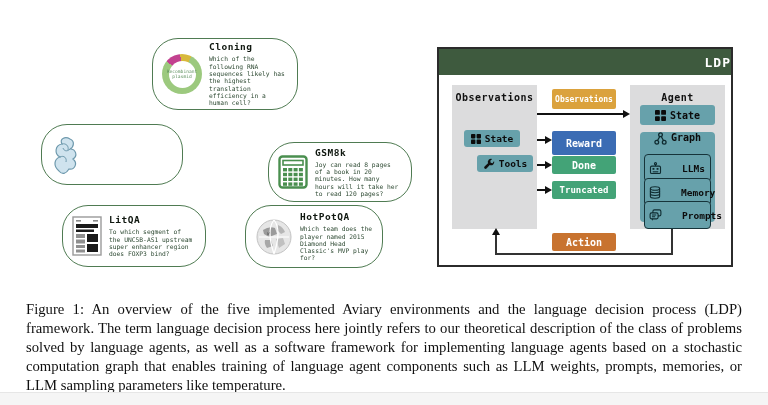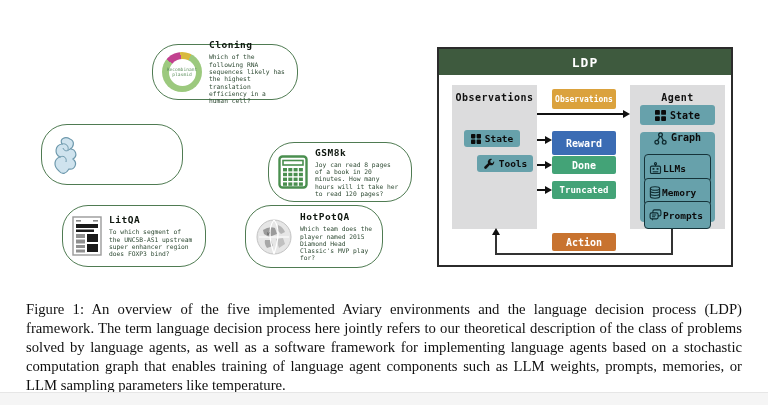--- a/index.html
+++ b/index.html
@@ -8,54 +8,54 @@
   
   #pentagon{position:absolute;left:175px;top:117px;width:125px;height:118px;background:#3e5a3e;
             clip-path:polygon(50% 0,100% 38%,81% 100%,19% 100%,0 38%);z-index:1;
             display:flex;align-items:center;justify-content:center;}
   #pentagon .ctr{color:#fff;font-size:13.5px;letter-spacing:2px;margin-top:6px;}
   .card{position:absolute;background:#fff;border:1.5px solid #4f7b52;border-radius:26px;
         z-index:2;display:flex;align-items:center;box-sizing:border-box;padding:6px 9px;gap:7px;}
   .card .txtcol{display:flex;flex-direction:column;}
   .card .ttl{font-weight:bold;font-size:9.5px;color:#101810;letter-spacing:.5px;margin-bottom:3px;}
   .card .body{font-size:6.3px;line-height:7.3px;color:#2e4a33;}
-  #card-cloning{left:152px;top:44px;width:146px;height:56px;}
+  #card-cloning{left:152px;top:38px;width:146px;height:72px;}
   #card-stability{left:41px;top:124px;width:142px;height:61px;}
   #card-gsm8k{left:268px;top:142px;width:144px;height:60px;}
   #card-litqa{left:62px;top:205px;width:144px;height:62px;}
   #card-hotpotqa{left:245px;top:205px;width:138px;height:63px;}
   
   .plasmid{width:40px;height:40px;border-radius:50%;flex:0 0 auto;
            background:conic-gradient(from -50deg,#c2418f 0deg 45deg,#d8b93c 45deg 78deg,#9cc97e 78deg 360deg);
            display:flex;align-items:center;justify-content:center;}
   .plasmid .inner{width:27px;height:27px;border-radius:50%;background:#fff;display:flex;
                   align-items:center;justify-content:center;text-align:center;
                   font-size:4.6px;line-height:5px;color:#5c8f5c;}
   .icwrap{flex:0 0 auto;display:flex;align-items:center;justify-content:center;}
   
   #ldp{position:absolute;left:437px;top:47px;width:296px;height:220px;border:2px solid #2b2b2b;
        background:#fff;box-sizing:border-box;}
-  #ldp-header{height:26px;background:#3e5a3e;display:flex;align-items:center;justify-content:center;
+  #ldp-header{height:26px;background:#3e5a3e;display:flex;align-items:center;justify-content:flex-end;
               color:#fff;font-weight:bold;font-size:13px;letter-spacing:1px;}
   .graybox{position:absolute;background:#dcdcdd;}
   #env-box{left:13px;top:36px;width:85px;height:144px;}
   #agent-box{left:191px;top:36px;width:95px;height:144px;}
   .gb-title{text-align:center;font-weight:bold;font-size:10px;color:#111;margin-top:7px;letter-spacing:.5px;}
   .chip{position:absolute;border-radius:3px;display:flex;align-items:center;justify-content:center;
         gap:4px;font-weight:bold;box-sizing:border-box;}
   .teal{background:#67a1ab;color:#0c0c0c;font-size:9.5px;}
   #env-state{left:12px;top:45px;width:56px;height:17px;}
   #env-tools{left:12px;top:70px;width:56px;height:17px;margin-left:13px;}
   #agent-state{left:10px;top:20px;width:75px;height:20px;font-size:10px;}
   #graph-box{position:absolute;left:10px;top:47px;width:75px;height:90px;background:#67a1ab;
              border-radius:4px;box-sizing:border-box;}
   #graph-label{display:flex;justify-content:center;gap:4px;height:20px;
                font-weight:bold;font-size:10px;color:#0c0c0c;}
   .subchip{position:absolute;left:4px;width:67px;height:28px;border:1.5px solid #16343a;border-radius:4px;
-           background:#67a1ab;display:flex;align-items:center;justify-content:flex-start;gap:1px;
+           background:#67a1ab;display:flex;align-items:center;justify-content:flex-start;gap:20px;
            font-weight:bold;font-size:9.5px;color:#0c0c0c;box-sizing:border-box;padding-left:4px;}
   #sub-llms{top:22px;}
   #sub-memory{top:46px;}
   #sub-prompts{top:69px;}
   .mid{left:113px;width:64px;color:#fff;border-radius:2px;}
   #chip-observations{top:40px;height:20px;background:#dba23d;font-size:8px;}
   #chip-reward{top:82px;height:24px;background:#3b6cb4;font-size:10px;}
   #chip-done{top:107px;height:18px;background:#43a377;font-size:10px;}
   #chip-truncated{top:132px;height:18px;background:#43a377;font-size:9px;}
   #chip-action{top:184px;height:18px;background:#c8732f;font-size:10px;}

